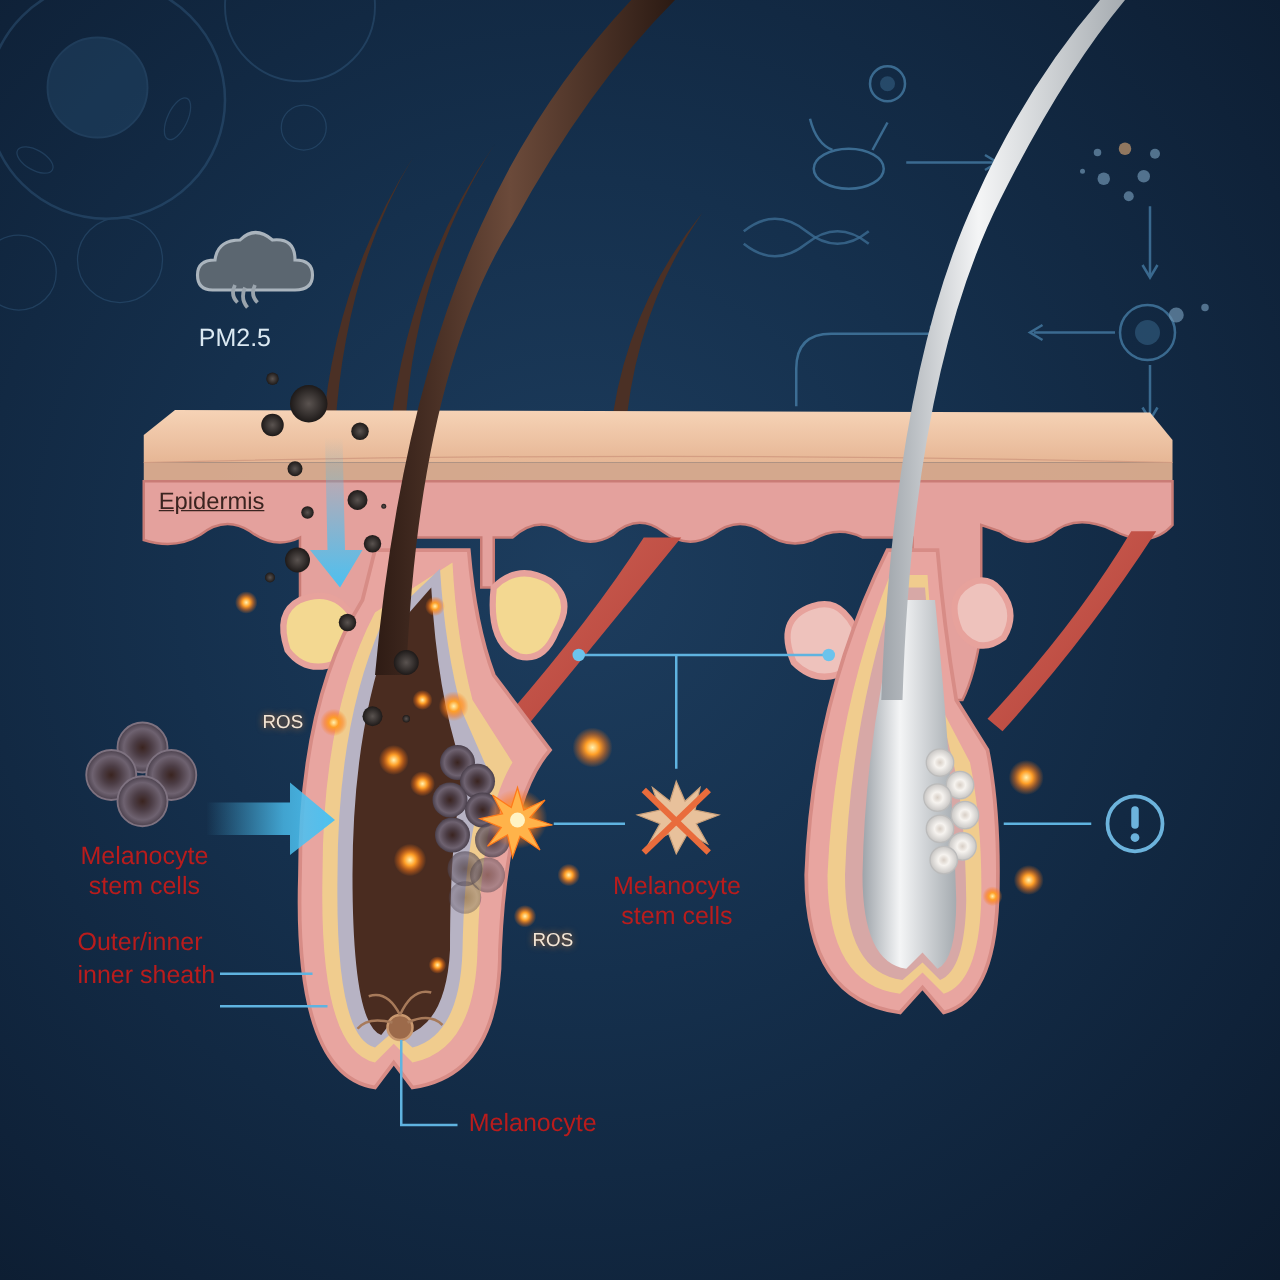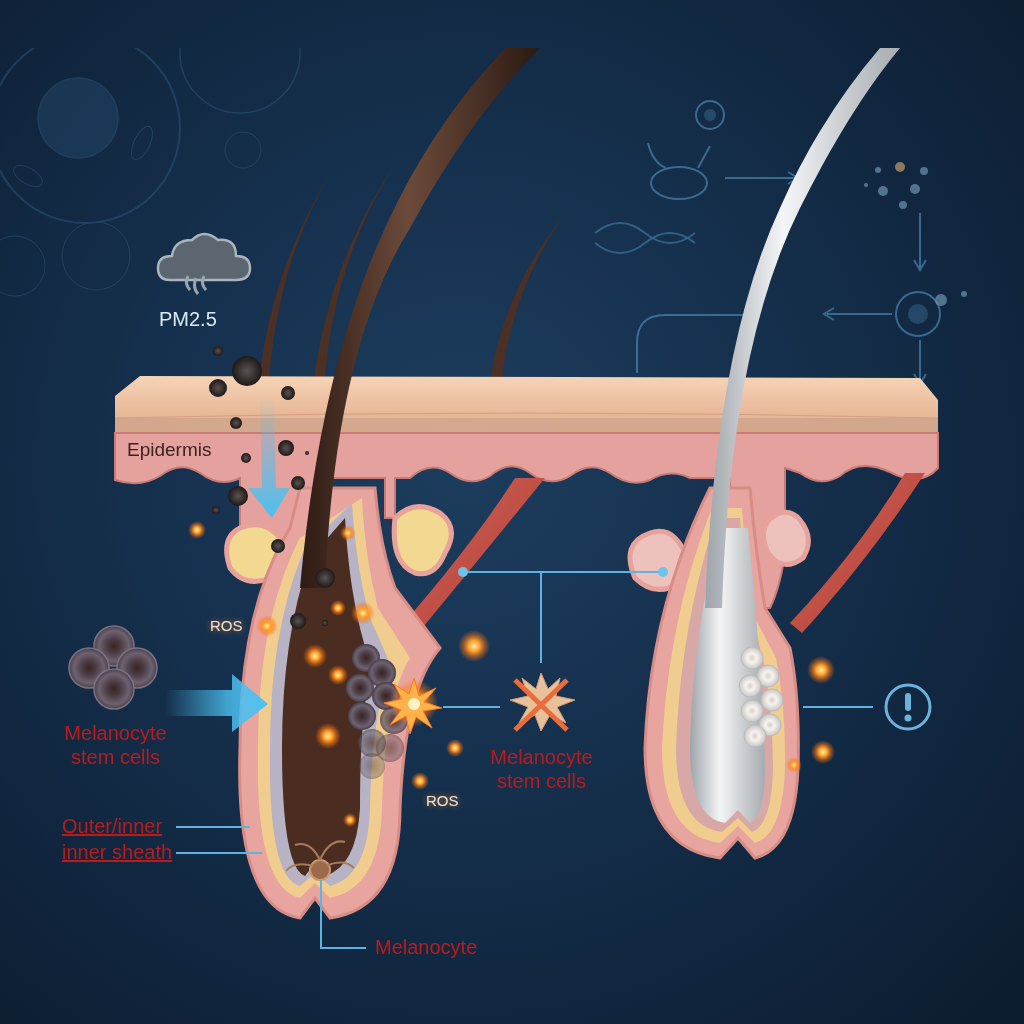--- a/index.html
+++ b/index.html
@@ -2,21 +2,21 @@
 <html><head>
   <meta charset="utf-8">
   <style>
     html, body { margin:0; padding:0; }
     body {
       width:1024px; height:1024px; overflow:hidden;
       background: radial-gradient(ellipse at 45% 45%, #1d3d5e 0%, #15304d 40%, #0f2239 80%, #0c1b2e 100%);
       font-family: "Liberation Sans", sans-serif;
       position:relative;
     }
-    #stage { position:absolute; left:0; top:0; width:1024px; height:755px;margin-top:48px; }
+    #stage { position:absolute; left:0; top:0; width:1024px; height:755px; }
     .label {
       position:absolute; color:#b91c1c; font-size:20px; line-height:24px;
       font-family: "Liberation Sans", sans-serif; white-space:nowrap;
     }
     .label.center { text-align:center; }
     .label.light { color:#dbe9f2; }
     .label.dark { color:#3b2420; font-size:19px; }
     .label.ros { color:#f4e6d6; font-size:15px; text-shadow:0 0 6px rgba(255,140,40,0.8); }
   </style>
 </head>
@@ -273,33 +273,33 @@
   <g>
     <circle cx="114" cy="598" r="20" fill="url(#cellDark)" stroke="#7e7280" stroke-width="1.5"></circle>
     <circle cx="89" cy="620" r="20" fill="url(#cellDark)" stroke="#7e7280" stroke-width="1.5"></circle>
     <circle cx="137" cy="620" r="20" fill="url(#cellDark)" stroke="#7e7280" stroke-width="1.5"></circle>
     <circle cx="114" cy="641" r="20" fill="url(#cellDark)" stroke="#7e7280" stroke-width="1.5"></circle>
   </g>
 </svg>
 
 
 <div class="label light" style="left:159px; top:259px;">PM2.5</div>
-<div class="label dark" style="left:127px; top:390px;">Epidermis</div>
+<div class="label dark" style="left:127px; top:390px;text-decoration:underline;">Epidermis</div>
 <div class="label ros" style="left:210px; top:566px;">ROS</div>
 <div class="label ros" style="left:426px; top:741px;">ROS</div>
 
 <div class="label center" style="left:58px; top:673px; width:115px;">
   <div>Melanocyte</div>
   <div>stem cells</div>
 </div>
 
 <div class="label center" style="left:484px; top:697px; width:115px;">
   <div>Melanocyte</div>
   <div>stem cells</div>
 </div>
 
-<div class="label" style="left:62px; top:766px;text-decoration:underline;">
+<div class="label" style="left:62px; top:742px;">
   <div>Outer/inner</div>
   <div style="margin-top:2px;">inner sheath</div>
 </div>
 
 <div class="label" style="left:375px; top:887px;">Melanocyte</div>
 </div>
 
 </body></html>

